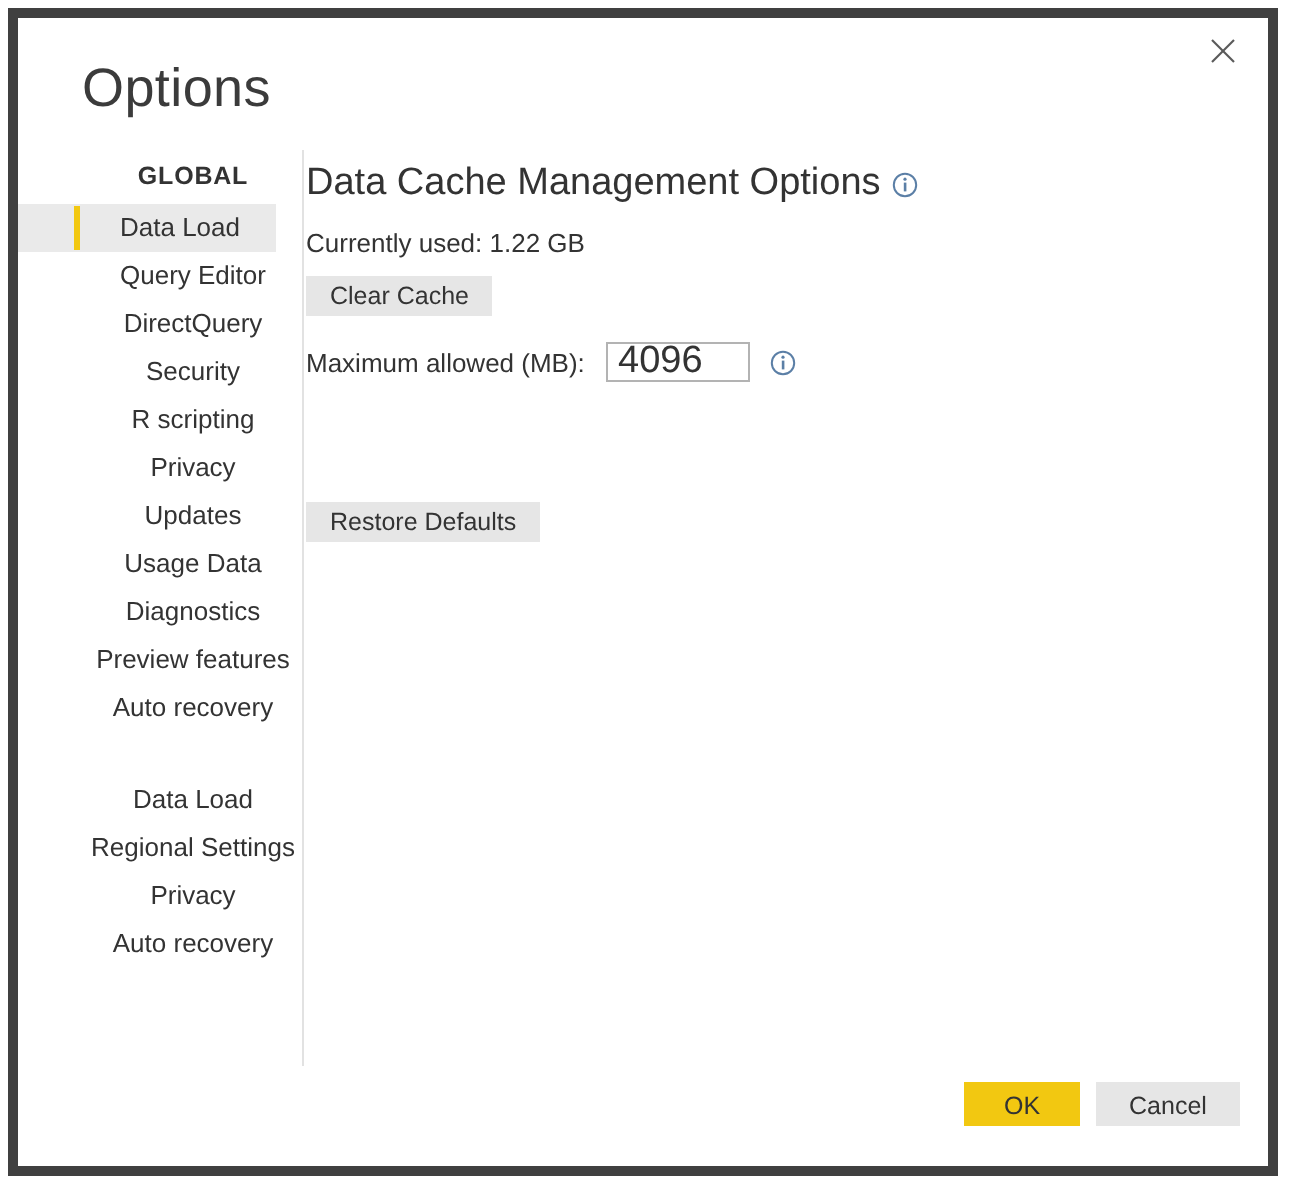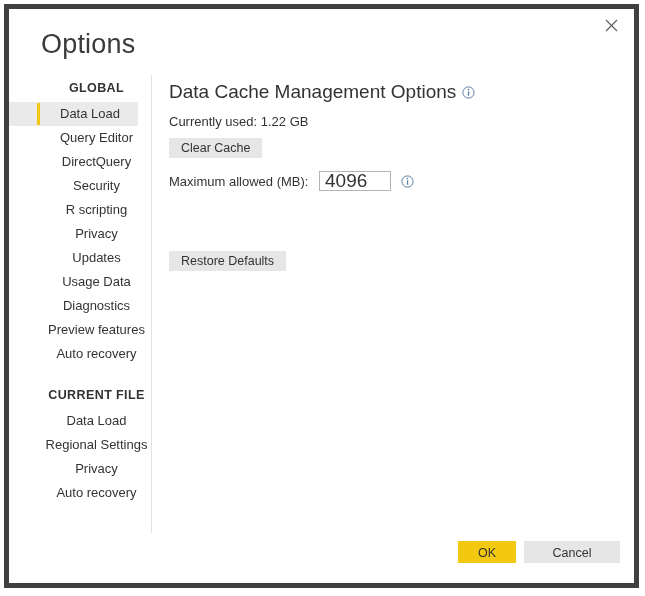--- a/index.html
+++ b/index.html
@@ -100,21 +100,21 @@
     left: 142px;
     top: 66px;
     width: 1px;
     height: 458px;
     background: #e2e2e2;
   }
 
   
   #content {
     position: absolute;
-    left: 160px;
+    left: 144px;
     top: 72px;
     right: 14px;
   }
   #content-heading {
     font-size: 19px;
     font-weight: 300;
     color: #333333;
     display: flex;
     align-items: center;
     gap: 6px;
@@ -182,21 +182,21 @@
     height: 22px;
     line-height: 22px;
     text-align: center;
     font-family: "Liberation Sans", sans-serif;
     font-size: 12.5px;
     border: none;
     cursor: pointer;
     color: #333333;
   }
   #ok-button { background: #f2c811; }
-  #cancel-button { background: #e6e6e6; width: 96px; }
+  #cancel-button { background: #e6e6e6; width: 72px; }
 </style>
 </head>
 <body>
 
 <div id="dialog">
 
   <div id="close-btn">
     <svg width="13" height="13" viewBox="0 0 13 13">
       <line x1="1" y1="1" x2="12" y2="12" stroke="#5a5a5a" stroke-width="1.1"></line>
       <line x1="12" y1="1" x2="1" y2="12" stroke="#5a5a5a" stroke-width="1.1"></line>
@@ -220,21 +220,20 @@
       <div class="nav-item">Updates</div>
       <div class="nav-item">Usage Data</div>
       <div class="nav-item">Diagnostics</div>
       <div class="nav-item">Preview features</div>
       <div class="nav-item">Auto recovery</div>
     </div>
 
     <div class="nav-spacer"></div>
 
     <div>
-      <div class="nav-group-title">CURRENT FILE</div>
       <div class="nav-item">Data Load</div>
       <div class="nav-item">Regional Settings</div>
       <div class="nav-item">Privacy</div>
       <div class="nav-item">Auto recovery</div>
     </div>
 
   </div>
 
   <div id="content">
 

